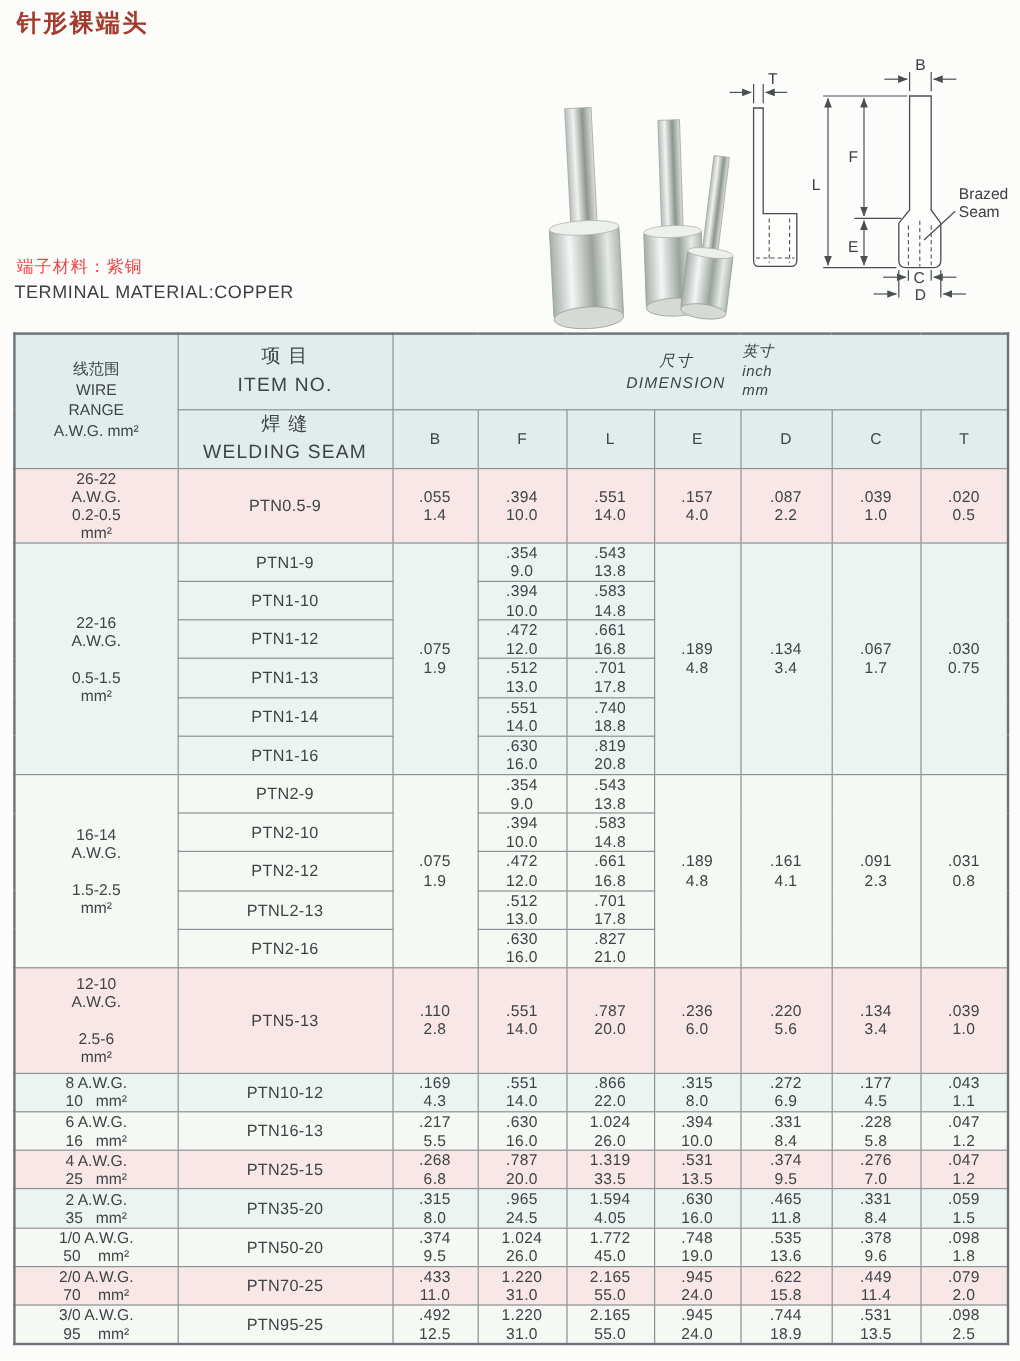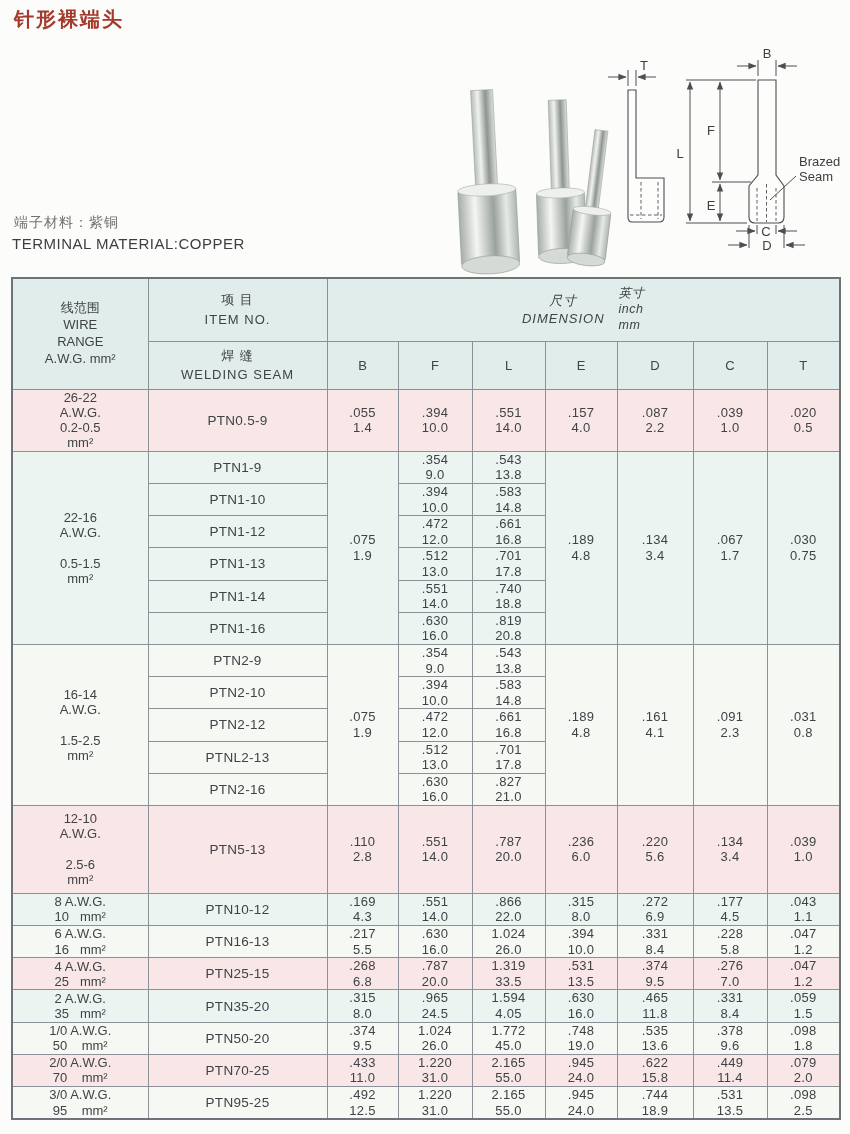--- a/index.html
+++ b/index.html
@@ -12,21 +12,21 @@
   .title-cn {
     position:absolute; left:14px; top:6px;
     font-size:20px; font-weight:bold; color:var(--title_red,#a43a2b);
     letter-spacing:2px;
   }
   .title-en {
     position:absolute; left:12px; top:30px;
     font-size:22px; font-weight:bold; color:var(--title_red,#a43a2b);
     letter-spacing:0.5px;
   }
-  .material-cn { position:absolute; left:14px; top:214px; font-size:14px; color:#737373; letter-spacing:1px; }
+  .material-cn { position:absolute; left:14px; top:214px; font-size:14px; color:#ef4444; letter-spacing:1px; }
   .material-en { position:absolute; left:12px; top:235px; font-size:15px; color:#3b3f42; letter-spacing:0.5px; }
   .diagram-svg { position:absolute; left:0; top:0; }
 
   table.spec {
     position:absolute; left:11px; top:277px;
     width:829px; border-collapse:collapse; table-layout:fixed;
     font-size:13px; color:var(--text,#3f4347);
   }
   table.spec th, table.spec td {
     border:1px solid var(--grid_line,#8b9196);
@@ -34,21 +34,21 @@
     font-weight:normal;
   }
   table.spec { border:2px solid #6d7378; }
   tr.sec-start th, tr.sec-start td { border-top:1.5px solid #6d7378; }
 
   thead tr.hr1 { height:63px; }
   thead tr.hr2 { height:48px; }
   thead th { background:var(--header_bg,#e1edea); }
 
   .wire-h { white-space:pre-line; line-height:1.3; font-size:13px; }
-  .item-h, .seam-h { white-space:pre-line; line-height:1.5; font-size:13px; letter-spacing:1px; }
+  .item-h, .seam-h { white-space:pre-line; line-height:1.5; font-size:16px; letter-spacing:1px; }
   .dim-h { }
   .dim-wrap { display:flex; align-items:center; justify-content:center; gap:14px;font-style:italic; }
   .dim-main { white-space:pre-line; line-height:1.4; letter-spacing:1px; text-align:center; }
   .dim-unit { white-space:pre-line; line-height:1.25; font-size:12.5px; text-align:left; letter-spacing:0.5px; }
 
   .wire-cell { white-space:pre-wrap; line-height:1.18; font-size:13px; }
   .item-cell { font-size:13.5px; letter-spacing:0.3px; }
   .val-cell  { white-space:pre-line; line-height:1.2; font-size:13px; letter-spacing:0.3px; }
 
   .tone-pink  td, .tone-pink  th { background:var(--pink_row,#f8e7e6); }

